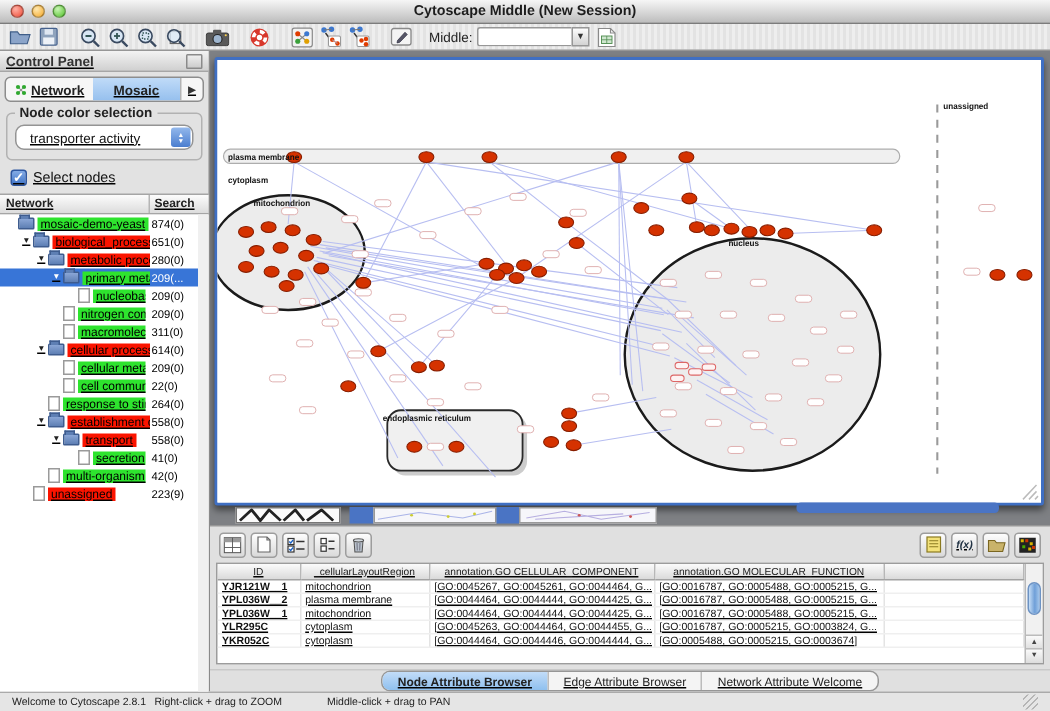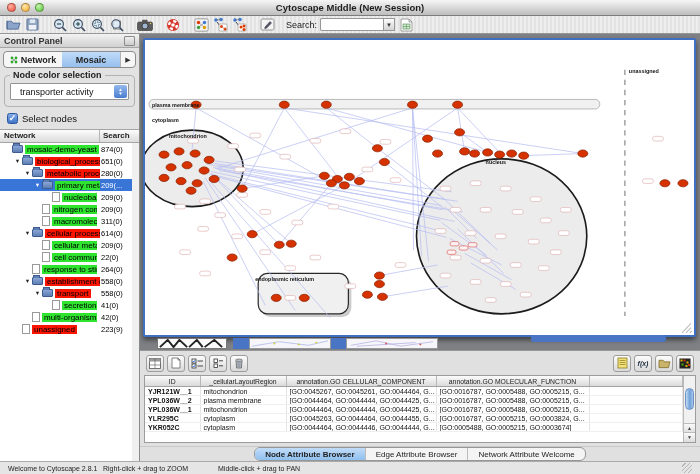--- a/index.html
+++ b/index.html
@@ -23,36 +23,36 @@
   .tb svg{display:block;}
   .tb-gap{width:6px;flex:none;}
   .search-label{font-size:9px;color:#222;margin-left:8px;}
   .search-wrap{display:flex;align-items:center;}
   .search-input{width:58px;height:11px;font-size:8px;border:1px solid #979797;border-right:none;
     border-radius:2px 0 0 2px;padding:0 2px;background:#fff;outline:none;}
   .search-drop{width:12px;height:13px;box-sizing:border-box;background:linear-gradient(#fdfdfd,#d3d3d3);
     border:1px solid #979797;font-size:6px;display:flex;align-items:center;justify-content:center;color:#333;}
 
   
-  .main{flex:1;display:flex;min-height:0;}
+  .main{flex:1;display:flex;min-height:0;text-decoration:underline;}
 
   
   .cpanel{width:140px;flex:none;background:#e2e2e2;border-right:1px solid #8a8a8a;
     display:flex;flex-direction:column;box-sizing:border-box;}
   .phead{height:13px;flex:none;background:linear-gradient(#f3f3f3,#d0d0d0);border-bottom:1px solid #a6a6a6;
     display:flex;align-items:center;padding:0 4px;font-size:9px;font-weight:bold;color:#333;}
   .float-ic{margin-left:auto;width:9px;height:8px;border:1px solid #8a8a8a;background:linear-gradient(#eee,#ccc);border-radius:1px;}
   .cp-tabs{margin:3px 3px 1px;height:15px;flex:none;display:flex;background:#f6f6f6;border:1px solid #8d8d8d;
     border-radius:4px;overflow:hidden;font-size:9px;color:#222;}
   .cp-tab{flex:1;display:flex;align-items:center;justify-content:center;gap:3px;font-weight:bold;}
   .cp-tab.sel{background:linear-gradient(#c0dbf8,#96c0ee);}
   .cp-tab-more{width:14px;flex:none;border-left:1px solid #b3b3b3;display:flex;align-items:center;justify-content:center;font-size:7px;color:#333;}
   .groupbox{margin:6px 4px 0;border:1px solid #b2b2b2;border-radius:4px;position:relative;padding:7px 5px 6px;flex:none;}
   .gb-legend{position:absolute;top:-6px;left:5px;background:#e2e2e2;padding:0 3px;font-size:9px;font-weight:bold;color:#222;}
-  .combo{height:15px;background:#fff;border:1px solid #949494;border-radius:1px;display:flex;align-items:center;
+  .combo{height:15px;background:#fff;border:1px solid #949494;border-radius:6px;display:flex;align-items:center;
     position:relative;font-size:9px;color:#111;padding-left:9px;}
   .combo-step{position:absolute;right:1px;top:1px;bottom:1px;width:13px;border-radius:2px;
     background:linear-gradient(#93b8ec,#4b7ecf);display:flex;flex-direction:column;align-items:center;justify-content:center;
     color:#fff;font-size:4.5px;line-height:4px;}
   .checkrow{display:flex;align-items:center;gap:4px;margin:6px 7px 5px;font-size:9.5px;color:#111;flex:none;}
   .checkbox{width:11px;height:11px;box-sizing:border-box;border-radius:2.5px;border:1px solid #2d56a0;
     background:linear-gradient(#84abe5,#3f74c8);color:#fff;font-size:9px;line-height:9px;text-align:center;font-weight:bold;}
   .tree-head{height:12px;flex:none;display:flex;background:linear-gradient(#fcfcfc,#dcdcdc);
     border-top:1px solid #a5a5a5;border-bottom:1px solid #a5a5a5;font-size:8px;font-weight:bold;color:#222;}
   .th-net{flex:1;padding-left:4px;border-right:1px solid #b5b5b5;line-height:12px;}
@@ -245,21 +245,21 @@
           <circle cx="13" cy="9" r="1.5" fill="#e03c00"></circle>
         </svg>
       </span>
     <span class="tb-gap"></span>
     <span class="tb">
         <svg width="15" height="13" viewBox="0 0 15 13">
           <rect x="1" y="1" width="13" height="11" rx="1.5" fill="#f4f4f4" stroke="#8a8a8a" stroke-width="0.9"></rect>
           <path d="M5 9 L10 3.5 11.5 5 6.5 10.2 4.7 10.6z" fill="#556" stroke="#334" stroke-width="0.5"></path>
         </svg>
       </span>
-    <span class="search-label">Search:</span>
+    <span class="search-label">Middle:</span>
     <span class="search-wrap">
       <input class="search-input" value="" style="">
       <span class="search-drop">▼</span>
     </span>
     <span class="tb">
         <svg width="13" height="14" viewBox="0 0 13 14">
           <path d="M1 1 h8 l3 3 v9 H1z" fill="#fff" stroke="#8a8a8a" stroke-width="0.8"></path>
           <path d="M9 1 v3 h3" fill="none" stroke="#8a8a8a" stroke-width="0.8"></path>
           <rect x="3" y="6" width="7" height="5" fill="#cfe6cf" stroke="#4c8a4c" stroke-width="0.6"></rect>
           <line x1="3" y1="8.5" x2="10" y2="8.5" stroke="#4c8a4c" stroke-width="0.5"></line>

